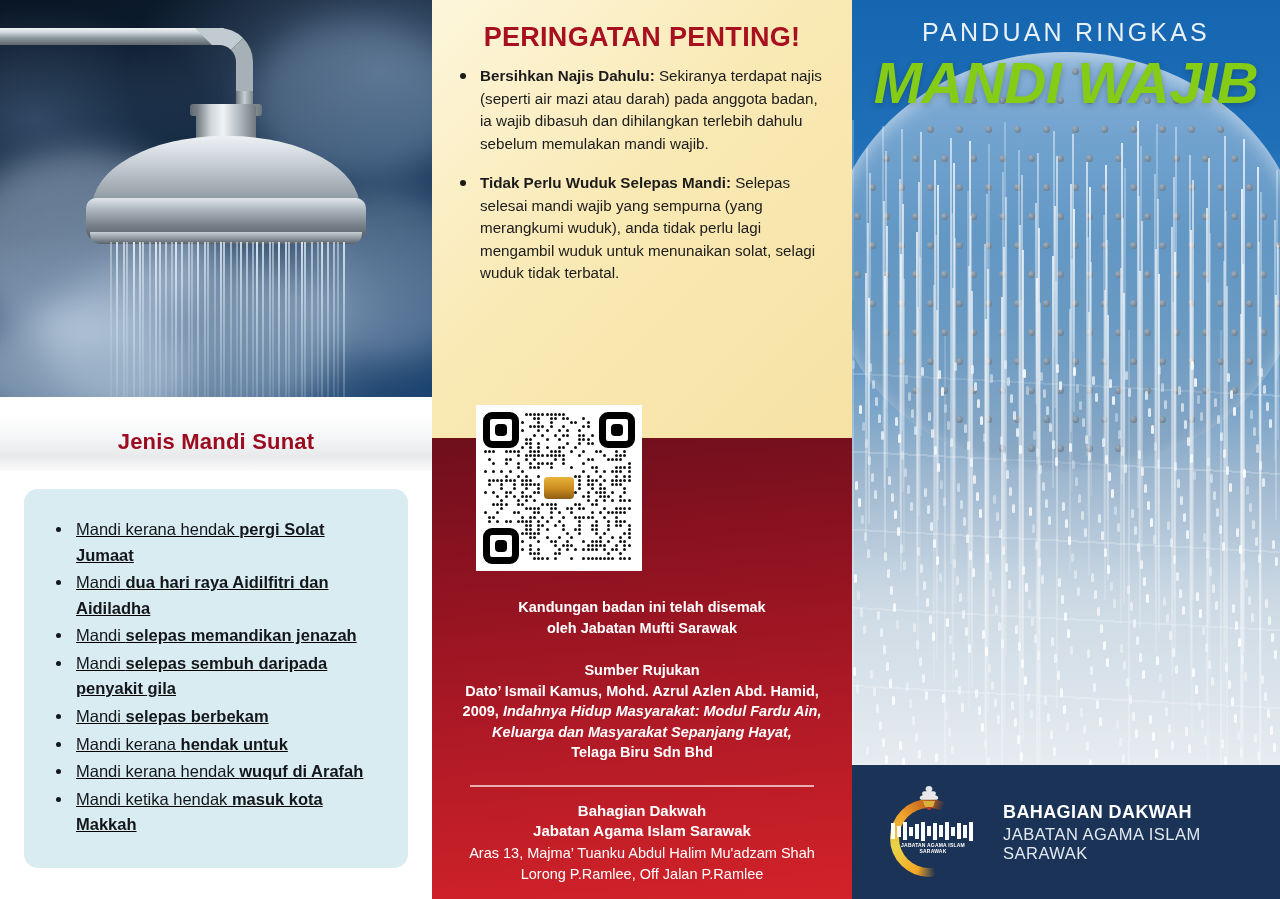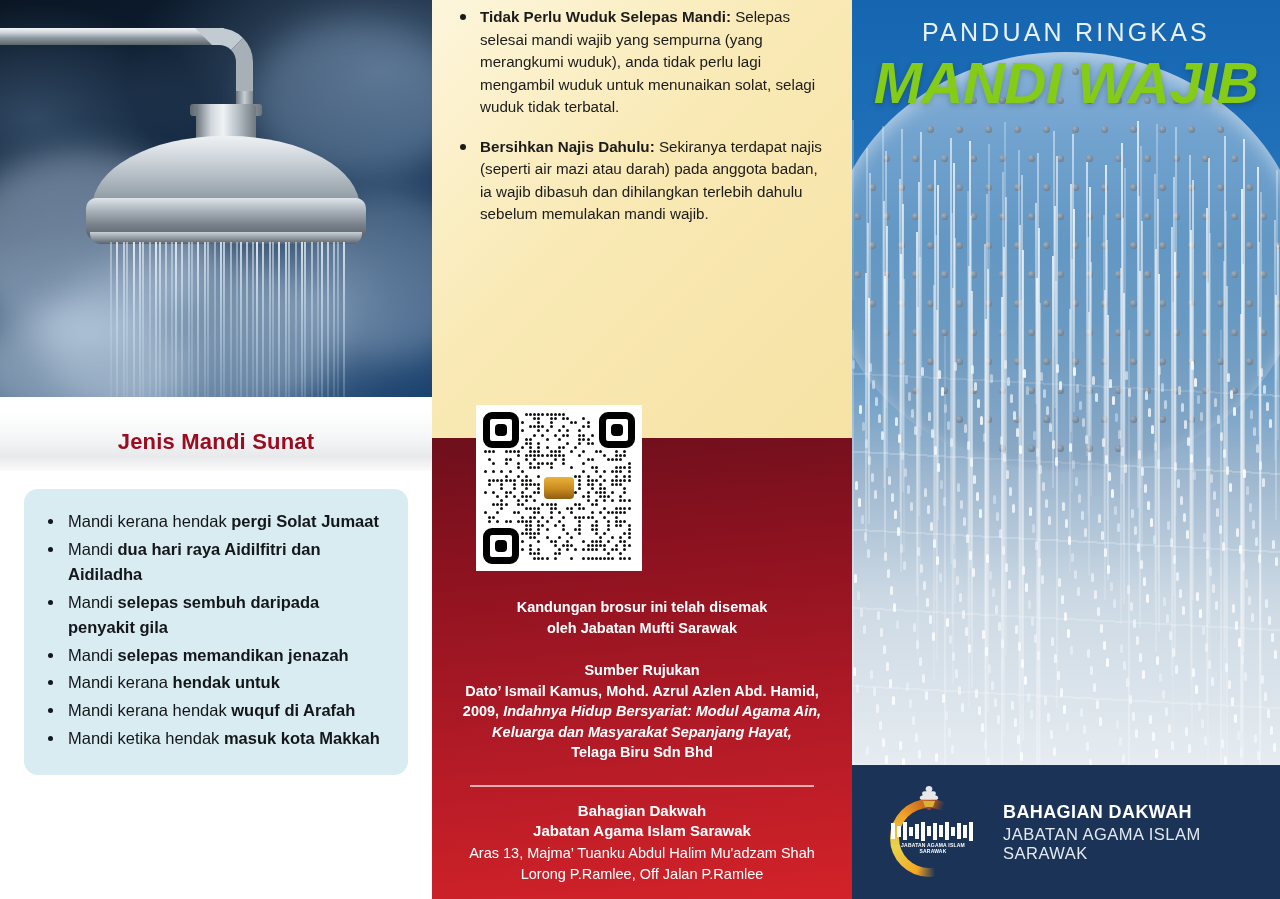--- a/index.html
+++ b/index.html
@@ -54,21 +54,21 @@
   .jet{position:absolute;top:0;width:2px;height:158px;
     background:linear-gradient(180deg,rgba(236,245,252,.95),rgba(206,226,242,.65),rgba(190,214,234,.25));}
 
   .section-heading-band{position:relative;width:432px;height:58px;margin-top:16px;
     background:linear-gradient(180deg,#ffffff 0%,#f4f5f6 45%,#e7e9ea 75%,#fbfbfc 100%);
     display:flex;align-items:center;justify-content:center;}
   .section-heading{color:#9c0c20;font-size:22px;font-weight:bold;letter-spacing:.2px;}
 
   .sunat-box{margin:18px 24px 0 24px;background:#d9ecf1;border-radius:14px;
     padding:20px 18px 22px 14px;}
-  .sunat-list{list-style:none;margin:0;padding:0;}
+  .sunat-list{list-style:none;margin:8px;padding:0;text-decoration:underline;}
   .sunat-list li{position:relative;padding-left:30px;color:#13161a;font-size:16.5px;
     line-height:1.55;margin-bottom:2px;}
   .sunat-list li:before{content:"";position:absolute;left:10px;top:10px;width:5px;height:5px;
     border-radius:50%;background:#13161a;}
   .sunat-list b{font-weight:bold;}
 
   
   .panel-mid{position:relative;width:420px;height:899px;flex:0 0 420px;background:#f7e7b0;}
   .mid-top{position:absolute;left:0;top:0;width:420px;height:438px;
     background:linear-gradient(135deg,#fdf6dc 0%,#f9e9b4 45%,#f6e2a4 100%);
@@ -225,35 +225,37 @@
     </div>
 
     <div class="section-heading-band">
       <div class="section-heading">Jenis Mandi Sunat</div>
     </div>
 
     <div class="sunat-box">
       <ul class="sunat-list" id="sunat-list">
           <li><span>Mandi kerana hendak </span><b>pergi Solat Jumaat</b></li>
           <li><span>Mandi </span><b>dua hari raya Aidilfitri dan Aidiladha</b></li>
+          <li><span>Mandi </span><b>selepas memandikan jenazah</b></li>
           <li><span>Mandi </span><b>selepas sembuh daripada penyakit gila</b></li>
-          <li><span>Mandi </span><b>selepas memandikan jenazah</b></li>
+          <li><span>Mandi </span><b>selepas berbekam</b></li>
           <li><span>Mandi kerana </span><b>hendak untuk</b></li>
           <li><span>Mandi kerana hendak </span><b>wuquf di Arafah</b></li>
           <li><span>Mandi ketika hendak </span><b>masuk kota Makkah</b></li>
         </ul>
     </div>
   </div>
 
   <div class="panel-mid">
 
     <div class="mid-top">
+      <h1 class="warn-title">PERINGATAN PENTING!</h1>
       <ul class="warn-list" id="warn-list">
+          <li><b>Bersihkan Najis Dahulu:</b><span> Sekiranya terdapat najis (seperti air mazi atau darah) pada anggota badan, ia wajib dibasuh dan dihilangkan terlebih dahulu sebelum memulakan mandi wajib.</span></li>
           <li><b>Tidak Perlu Wuduk Selepas Mandi:</b><span> Selepas selesai mandi wajib yang sempurna (yang merangkumi wuduk), anda tidak perlu lagi mengambil wuduk untuk menunaikan solat, selagi wuduk tidak terbatal.</span></li>
-          <li><b>Bersihkan Najis Dahulu:</b><span> Sekiranya terdapat najis (seperti air mazi atau darah) pada anggota badan, ia wajib dibasuh dan dihilangkan terlebih dahulu sebelum memulakan mandi wajib.</span></li>
         </ul>
     </div>
 
     <div class="mid-bottom">
 
       <div class="qr-row">
         <div class="qr-card">
           <div class="qr-inner" id="qr-inner">
             <div class="finder f-tl"></div>
             <div class="finder f-tr"></div>
@@ -683,29 +685,29 @@
               <div class="qr-dot" style="left: 124px; top: 144.5px;"></div>
               <div class="qr-dot" style="left: 128.1px; top: 144.5px;"></div>
               <div class="qr-dot" style="left: 136.3px; top: 144.5px;"></div>
               <div class="qr-dot" style="left: 140.4px; top: 144.5px;"></div>
               <div class="qr-dot" style="left: 144.5px; top: 144.5px;"></div>
             </div>
         </div>
       </div>
 
       <div class="verify-block">
-        <div>Kandungan brosur ini telah disemak</div>
+        <div>Kandungan badan ini telah disemak</div>
         <div>oleh Jabatan Mufti Sarawak</div>
       </div>
 
       <div class="source-block">
         <div>Sumber Rujukan</div>
         <div>Dato’ Ismail Kamus, Mohd. Azrul Azlen Abd. Hamid,</div>
         <div>
-          <span>2009, </span><span class="book">Indahnya Hidup Bersyariat: Modul Agama Ain,</span>
+          <span>2009, </span><span class="book">Indahnya Hidup Masyarakat: Modul Fardu Ain,</span>
         </div>
         <div class="book">Keluarga dan Masyarakat Sepanjang Hayat,</div>
         <div>Telaga Biru Sdn Bhd</div>
       </div>
 
       <div class="divider"></div>
 
       <div class="dept-block">
         <div class="dept-name">Bahagian Dakwah</div>
         <div class="dept-name">Jabatan Agama Islam Sarawak</div>

